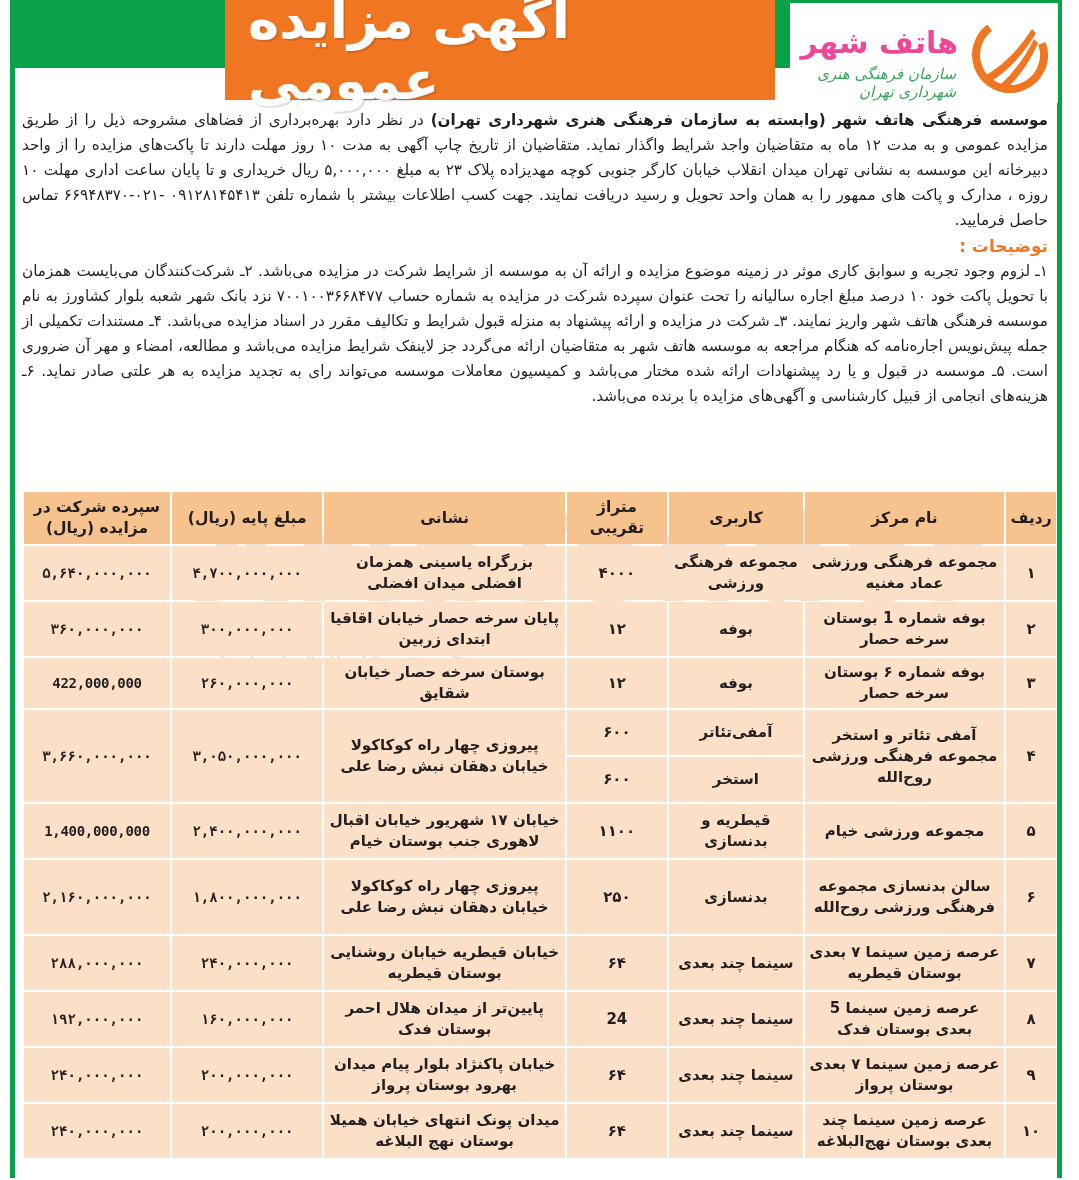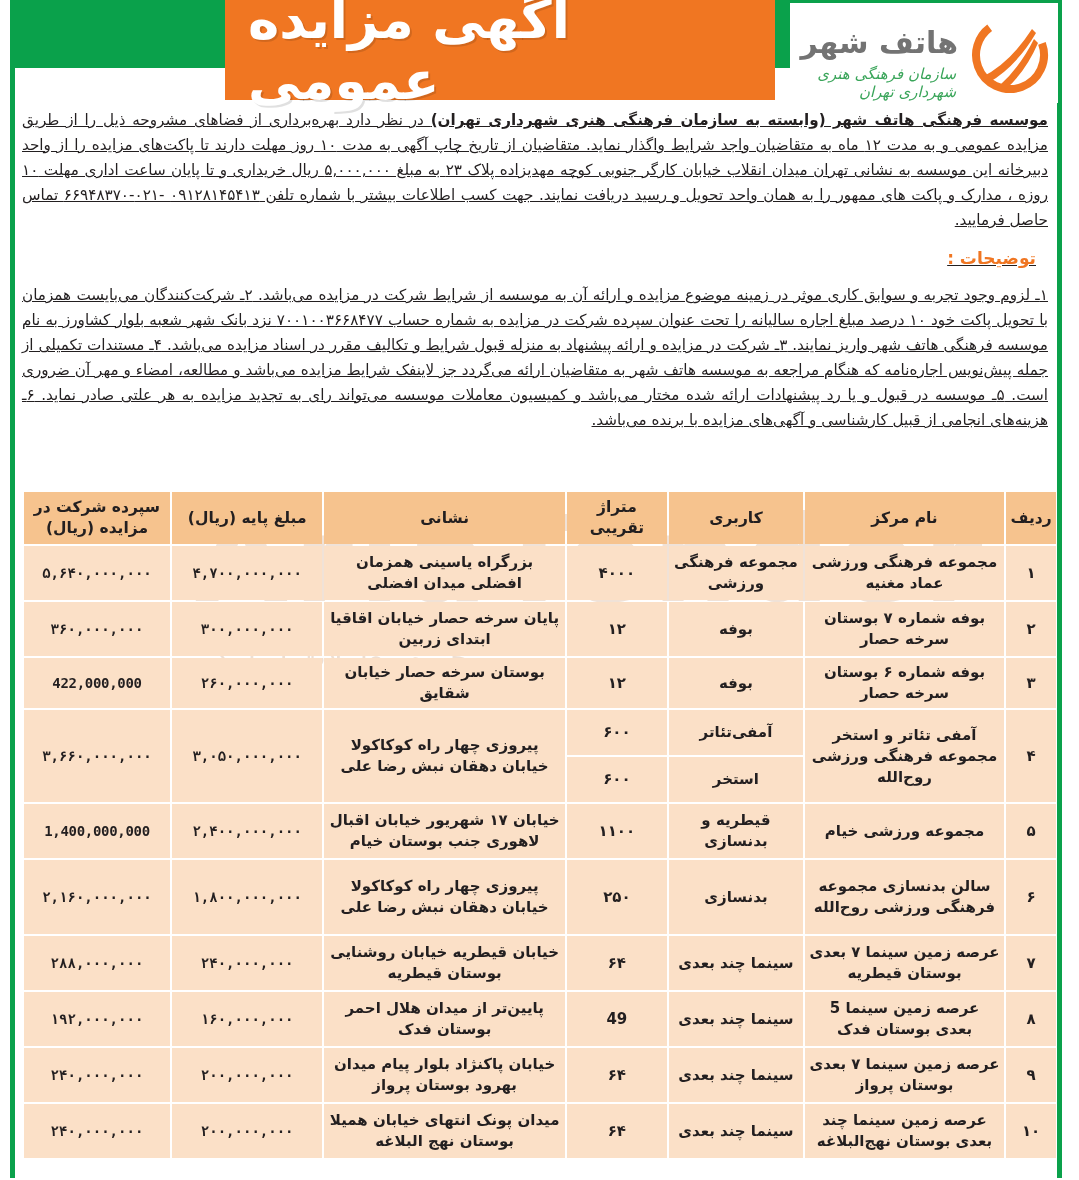--- a/index.html
+++ b/index.html
@@ -9,28 +9,28 @@
            border-left: 5px solid #0aa14b; border-right: 5px solid #0aa14b; border-top: 5px solid #0aa14b;
            box-sizing: border-box; }
   .green-bar { position: absolute; left: 10px; top: 0; width: 220px; height: 68px; background: #0aa14b; }
   .title-box { position: absolute; left: 225px; top: 0; width: 550px; height: 100px; background: #f07622;
                display: flex; align-items: center; justify-content: center; }
   .title-box span { color: #ffffff; font-size: 53px; font-weight: bold; letter-spacing: 1px;
                     text-shadow: 2px 2px 0 rgba(0,0,0,0.12); margin-left: 23px; }
   .green-bar-right { position: absolute; left: 775px; top: 0; width: 87px; height: 68px; background: #0aa14b; }
   .logo-box { position: absolute; left: 790px; top: 3px; width: 268px; height: 100px; background: #ffffff; }
   .logo-circle { position: absolute; right: 8px; top: 12px; width: 80px; height: 80px; }
-  .logo-text { position: absolute; right: 100px; top: 22px; color: #737373; font-size: 30px; font-weight: bold;
+  .logo-text { position: absolute; right: 100px; top: 22px; color: #ec4899; font-size: 30px; font-weight: bold;
                direction: rtl; }
   .logo-sub { position: absolute; right: 102px; top: 62px; color: #3aa55a; font-size: 15px; font-style: italic;
               direction: rtl; font-family: "DejaVu Serif", serif; }
-  .content { position: absolute; left: 22px; top: 108px; width: 1026px; direction: rtl; text-align: justify; text-decoration: underline; }
+  .content { position: absolute; left: 22px; top: 108px; width: 1026px; direction: rtl; text-align: justify; }
   .para { font-size: 15.2px; line-height: 25px; margin: 0; }
   .para b { font-weight: bold; }
-  .notes-title { color: #f07622; font-weight: bold; font-size: 17px; margin: 12px; line-height: 26px; }
+  .notes-title { color: #f07622; font-weight: bold; font-size: 17px; margin: 0; line-height: 26px; }
   table { position: absolute; left: 22px; top: 490px; width: 1036px; border-collapse: separate; border-spacing: 2px;
           direction: rtl; font-size: 15px; }
   th { background: #f6c38e; font-weight: bold; height: 52px; padding: 0 4px; font-size: 15.5px; line-height: 21px; }
   td { background: #fbe0c7; text-align: center; padding: 2px 4px; line-height: 21px; font-weight: bold; }
   td.num { direction: ltr; font-family: "DejaVu Sans Mono", monospace; font-size: 14px; letter-spacing: -0.3px; }
   .watermark { position: absolute; left: 195px; top: 500px; width: 600px; height: 200px; pointer-events: none;
                color: rgba(200,150,110,0.28); font-size: 120px; font-weight: bold; font-family: "DejaVu Sans", sans-serif;
                line-height: 120px; letter-spacing: 6px; }
   .watermark-sub { position: absolute; left: 200px; top: 640px; color: rgba(200,150,110,0.3); font-size: 30px;
                    letter-spacing: 18px; direction: rtl; pointer-events: none; }
@@ -82,21 +82,21 @@
         <td>۱</td>
         <td>مجموعه فرهنگی ورزشی عماد مغنیه</td>
         <td>مجموعه فرهنگی ورزشی</td>
         <td>۴۰۰۰</td>
         <td>بزرگراه یاسینی همزمان افضلی میدان افضلی</td>
         <td class="num">۴,۷۰۰,۰۰۰,۰۰۰</td>
         <td class="num">۵,۶۴۰,۰۰۰,۰۰۰</td>
       </tr>
       <tr style="height: 54px;">
         <td>۲</td>
-        <td>بوفه شماره ۷ بوستان سرخه حصار</td>
+        <td>بوفه شماره 1 بوستان سرخه حصار</td>
         <td>بوفه</td>
         <td>۱۲</td>
         <td>پایان سرخه حصار خیابان اقاقیا ابتدای زربین</td>
         <td class="num">۳۰۰,۰۰۰,۰۰۰</td>
         <td class="num">۳۶۰,۰۰۰,۰۰۰</td>
       </tr>
       <tr style="height: 50px;">
         <td>۳</td>
         <td>بوفه شماره ۶ بوستان سرخه حصار</td>
         <td>بوفه</td>
@@ -142,21 +142,21 @@
         <td>سینما چند بعدی</td>
         <td>۶۴</td>
         <td>خیابان قیطریه خیابان روشنایی بوستان قیطریه</td>
         <td class="num">۲۴۰,۰۰۰,۰۰۰</td>
         <td class="num">۲۸۸,۰۰۰,۰۰۰</td>
       </tr>
       <tr style="height: 54px;">
         <td>۸</td>
         <td>عرصه زمین سینما 5 بعدی بوستان فدک</td>
         <td>سینما چند بعدی</td>
-        <td>49</td>
+        <td>24</td>
         <td>پایین‌تر از میدان هلال احمر بوستان فدک</td>
         <td class="num">۱۶۰,۰۰۰,۰۰۰</td>
         <td class="num">۱۹۲,۰۰۰,۰۰۰</td>
       </tr>
       <tr style="height: 54px;">
         <td>۹</td>
         <td>عرصه زمین سینما ۷ بعدی بوستان پرواز</td>
         <td>سینما چند بعدی</td>
         <td>۶۴</td>
         <td>خیابان پاکنژاد بلوار پیام میدان بهرود بوستان پرواز</td>

